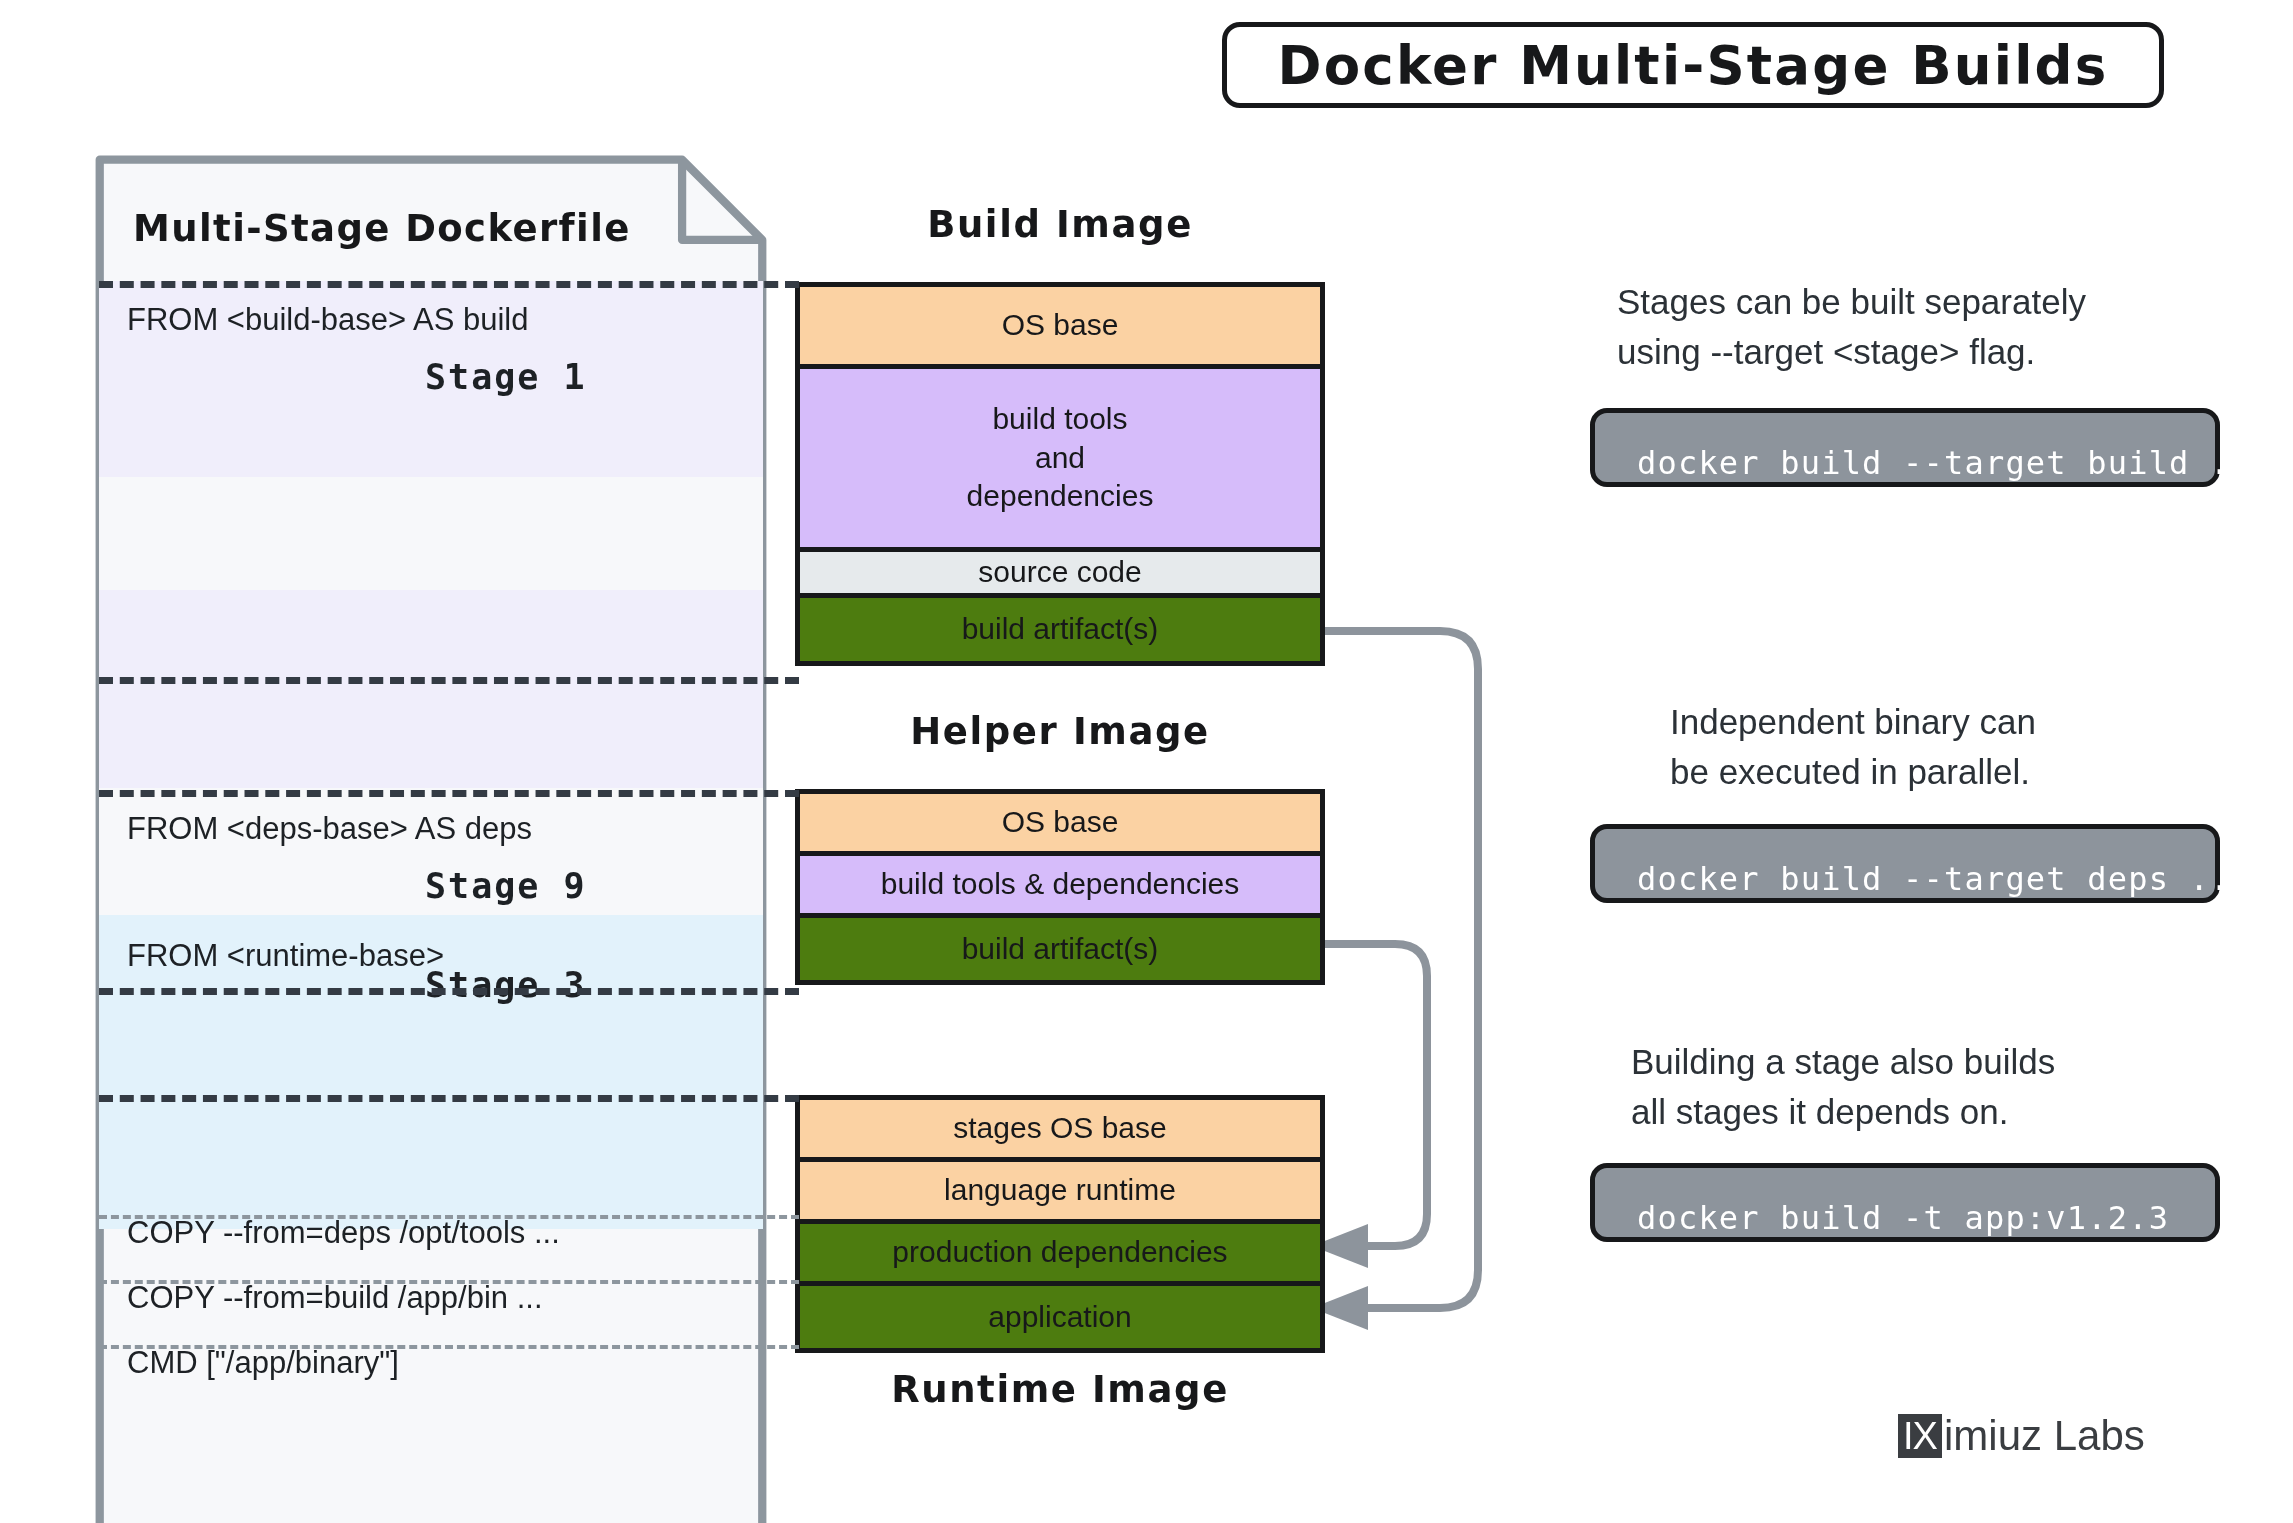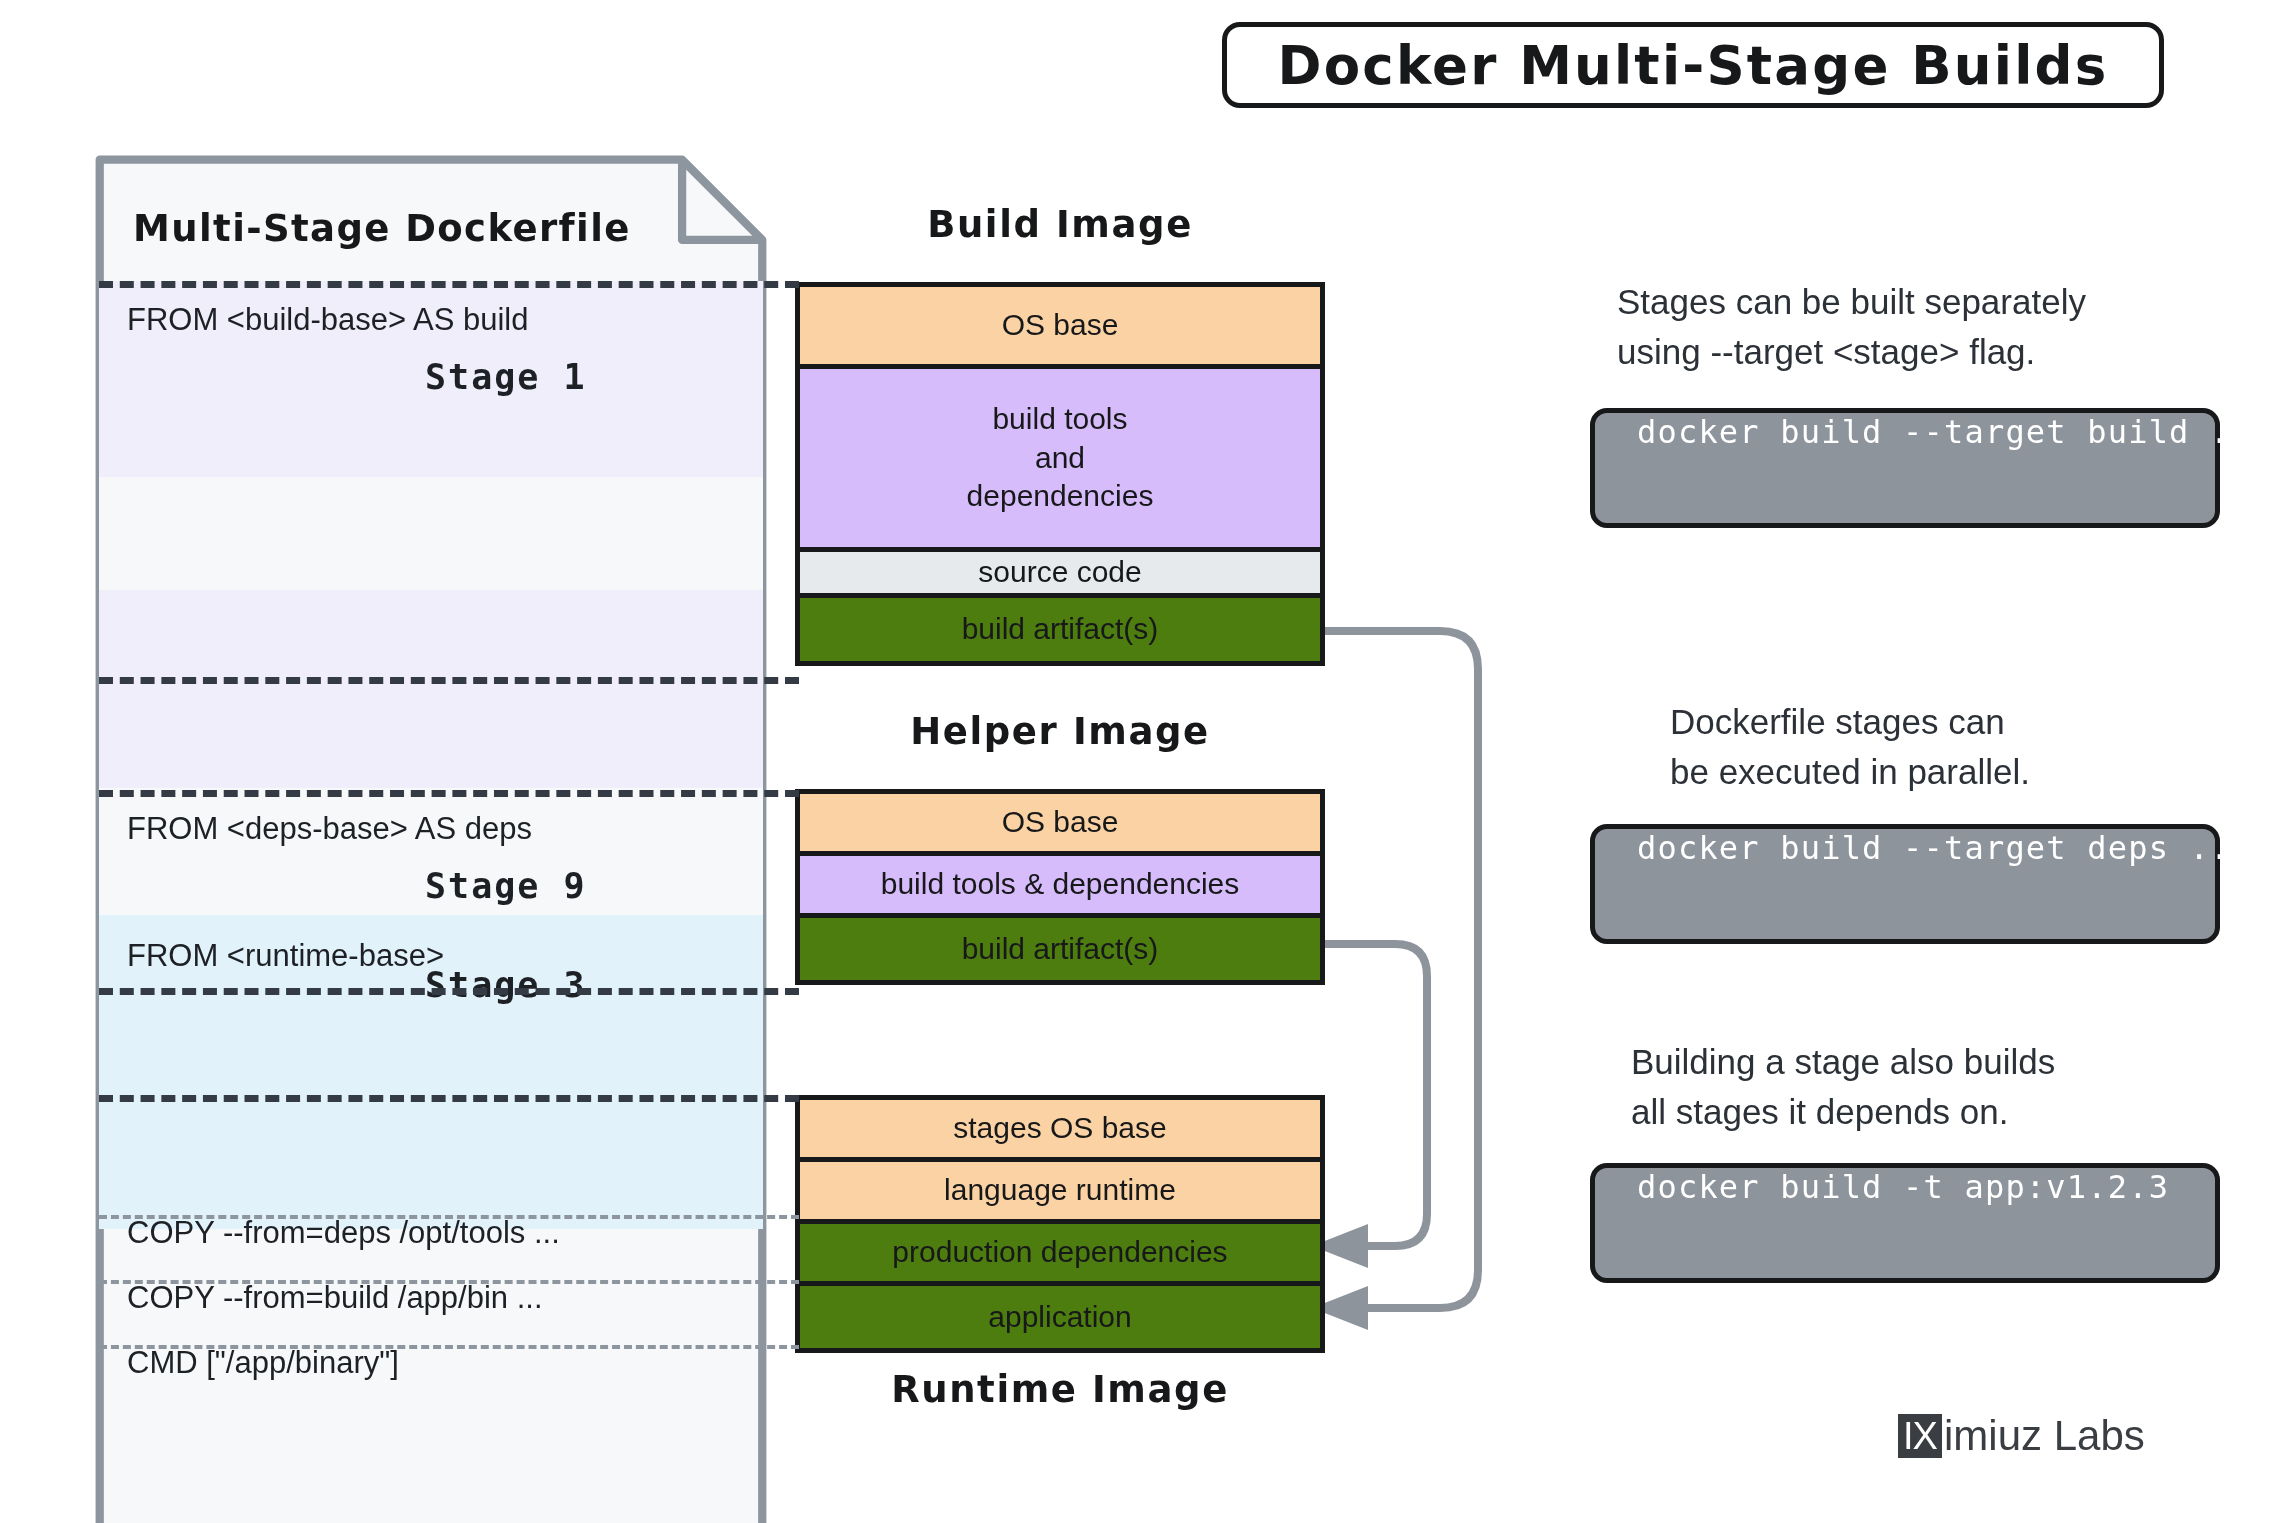--- a/index.html
+++ b/index.html
@@ -156,27 +156,27 @@
     position: absolute;
     font-size: 35px;
     line-height: 1.42;
     color: #2b3137;
     white-space: pre-line;
     font-family: "Liberation Sans", sans-serif;
   }
   .cmd-pill {
     position: absolute;
     width: 630px;
-    height: 120px;
+    height: 79px;
     background: #8d949c;
     border: 5px solid #17181a;
     border-radius: 17px;
     box-sizing: border-box;
     display: flex;
-    align-items: flex-start;
+    align-items: flex-end;
     padding-left: 42px;
   }
   .cmd-text {
     font-family: "DejaVu Sans Mono", monospace;
     font-size: 32px;
     color: #ffffff;
     letter-spacing: 1.2px;
     white-space: nowrap;
   }
 
@@ -294,21 +294,21 @@
   <path d="M1322,944 L1395,944 Q1427,944 1427,976 L1427,1214 Q1427,1246 1395,1246 L1365,1246" fill="none" stroke="#8d949c" stroke-width="8" stroke-linecap="round"></path>
   <polygon points="1368,1224 1368,1268 1312,1246" fill="#8d949c"></polygon>
 </svg>
 
 <div class="note" style="left:1617px; top:277px;">Stages can be built separately
 using --target &lt;stage&gt; flag.</div>
 <div class="cmd-pill" style="left:1590px; top:408px;">
   <span class="cmd-text">docker build --target build ...</span>
 </div>
 
-<div class="note" style="left:1670px; top:697px;">Dockerfile stages can
+<div class="note" style="left:1670px; top:697px;">Independent binary can
 be executed in parallel.</div>
 <div class="cmd-pill" style="left:1590px; top:824px;">
   <span class="cmd-text">docker build --target deps ...</span>
 </div>
 
 <div class="note" style="left:1631px; top:1037px;">Building a stage also builds
 all stages it depends on.</div>
 <div class="cmd-pill" style="left:1590px; top:1163px;">
   <span class="cmd-text">docker build -t app:v1.2.3</span>
 </div>

